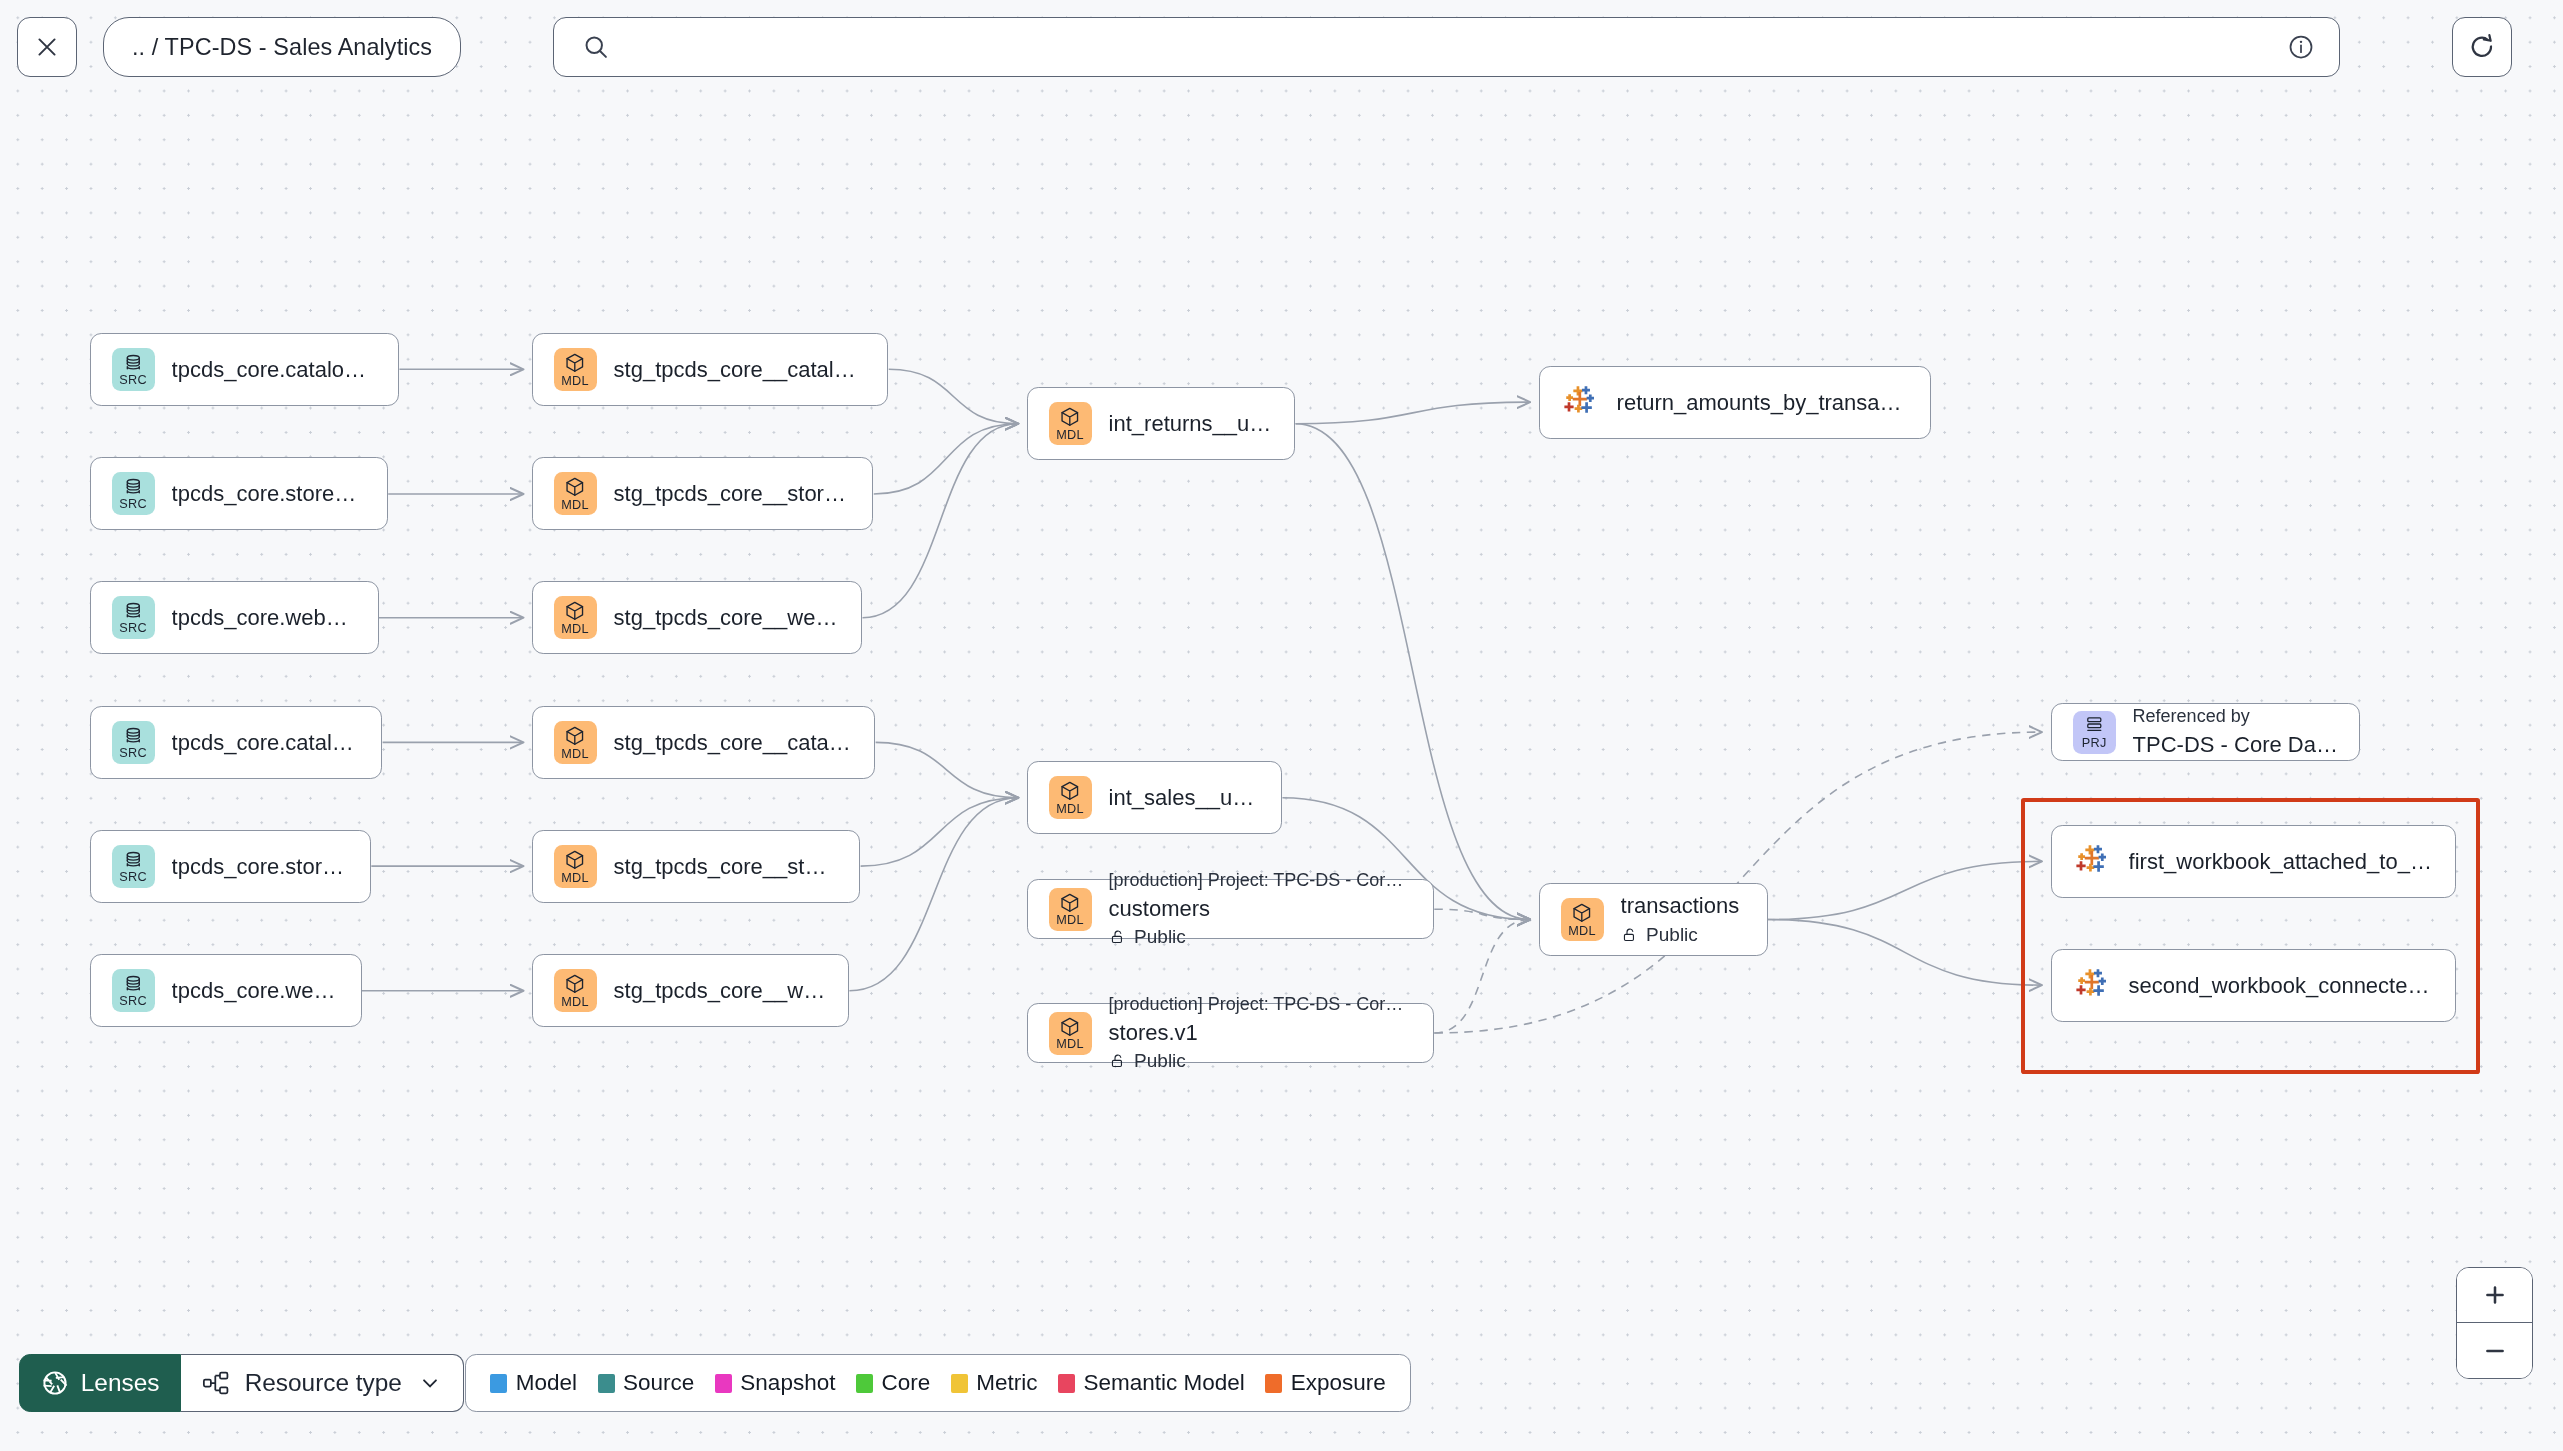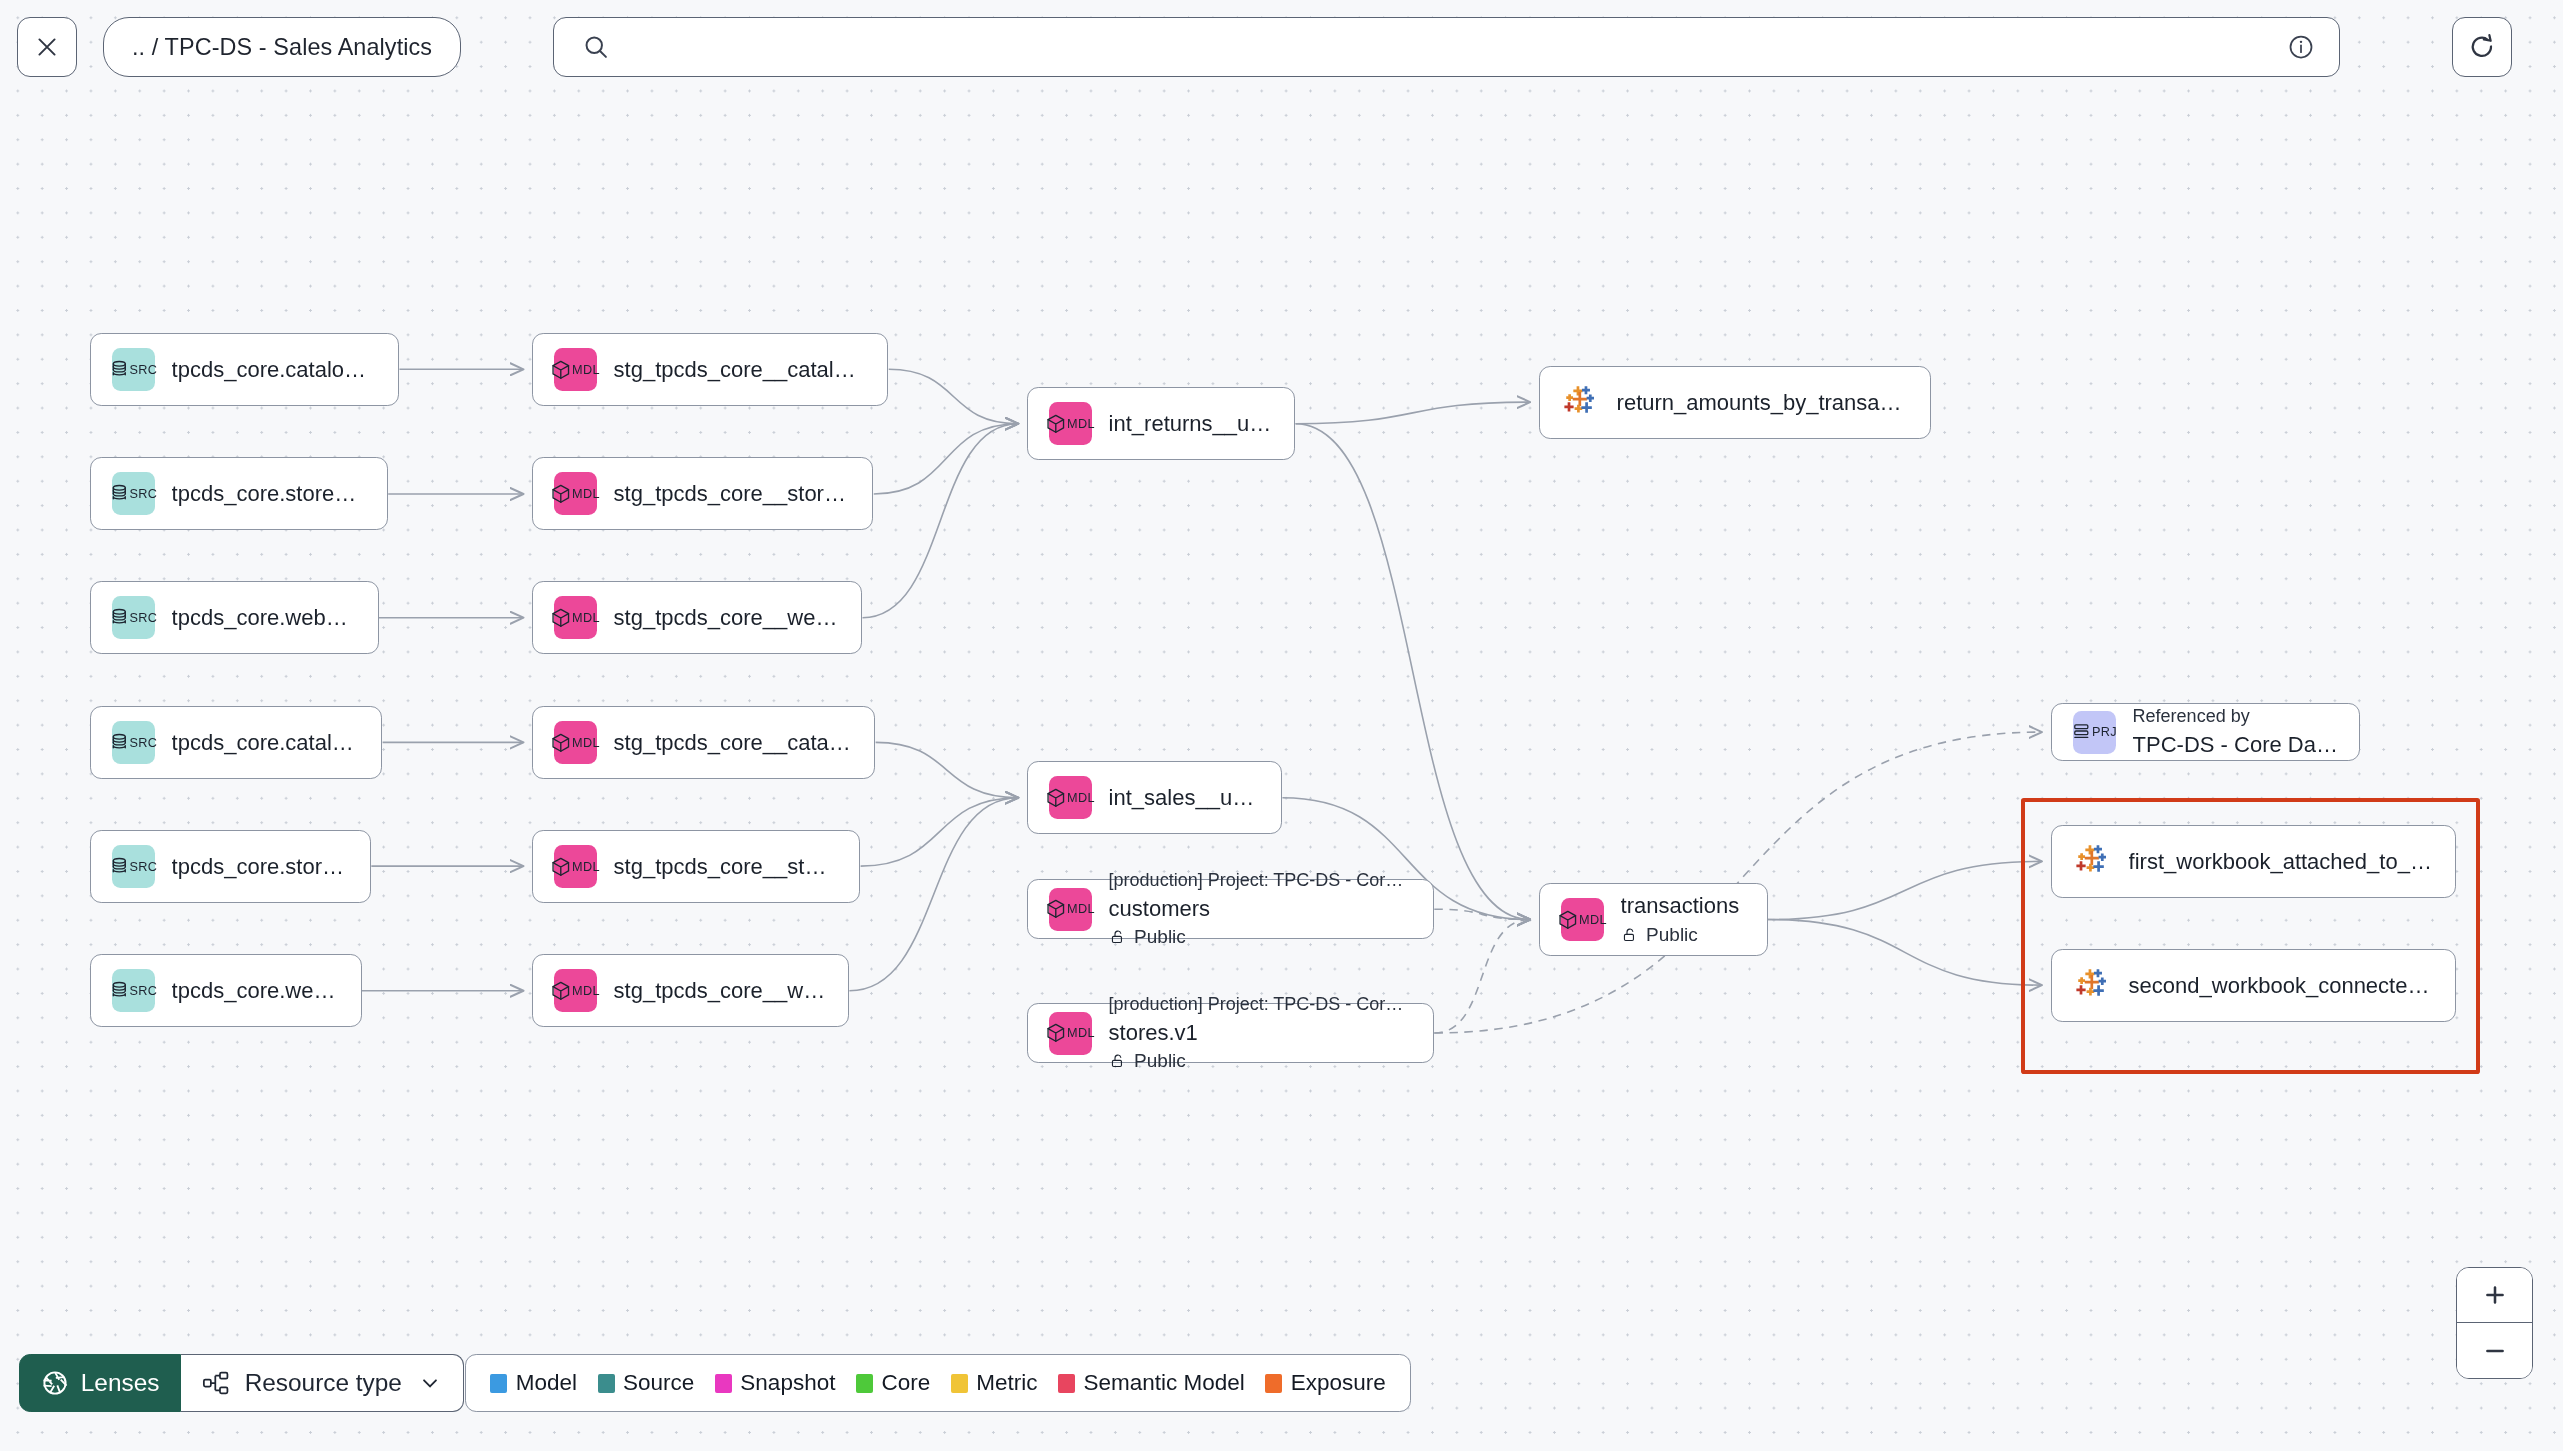--- a/index.html
+++ b/index.html
@@ -60,28 +60,28 @@
     border: 1.3px solid #8d95a3;
     border-radius: 11.2px;
     display: flex; align-items: center;
     padding: 0 20.6px;
     z-index: 10;
   }
   .badge {
     flex: 0 0 auto;
     width: 43px; height: 43px;
     border-radius: 8.4px;
-    display: flex; flex-direction: row;
+    display: flex; flex-direction: column;
     align-items: center; justify-content: center;
     margin-right: 17px;
     color: #1d2430;
   }
   .badge .bl { font-size: 12.7px; line-height: 12.2px; letter-spacing: 0.3px; margin-top: 0.9px; }
   .badge.src { background: #a9e0dd; }
-  .badge.mdl { background: #ec4899; }
+  .badge.mdl { background: #fdba74; }
   .badge.prj { background: #c2c6f7; }
   .badge.exp { background: transparent; width: 37px; height: 37px; margin-right: 19px; }
 
   .nlabel {
     font-size: 22px; color: #1b212b; white-space: nowrap;
     overflow: hidden; text-overflow: ellipsis;
   }
   .ntext { display: flex; flex-direction: column; gap: 4.7px; min-width: 0; }
   .nsub {
     font-size: 18px; color: #2a313d; white-space: nowrap;

